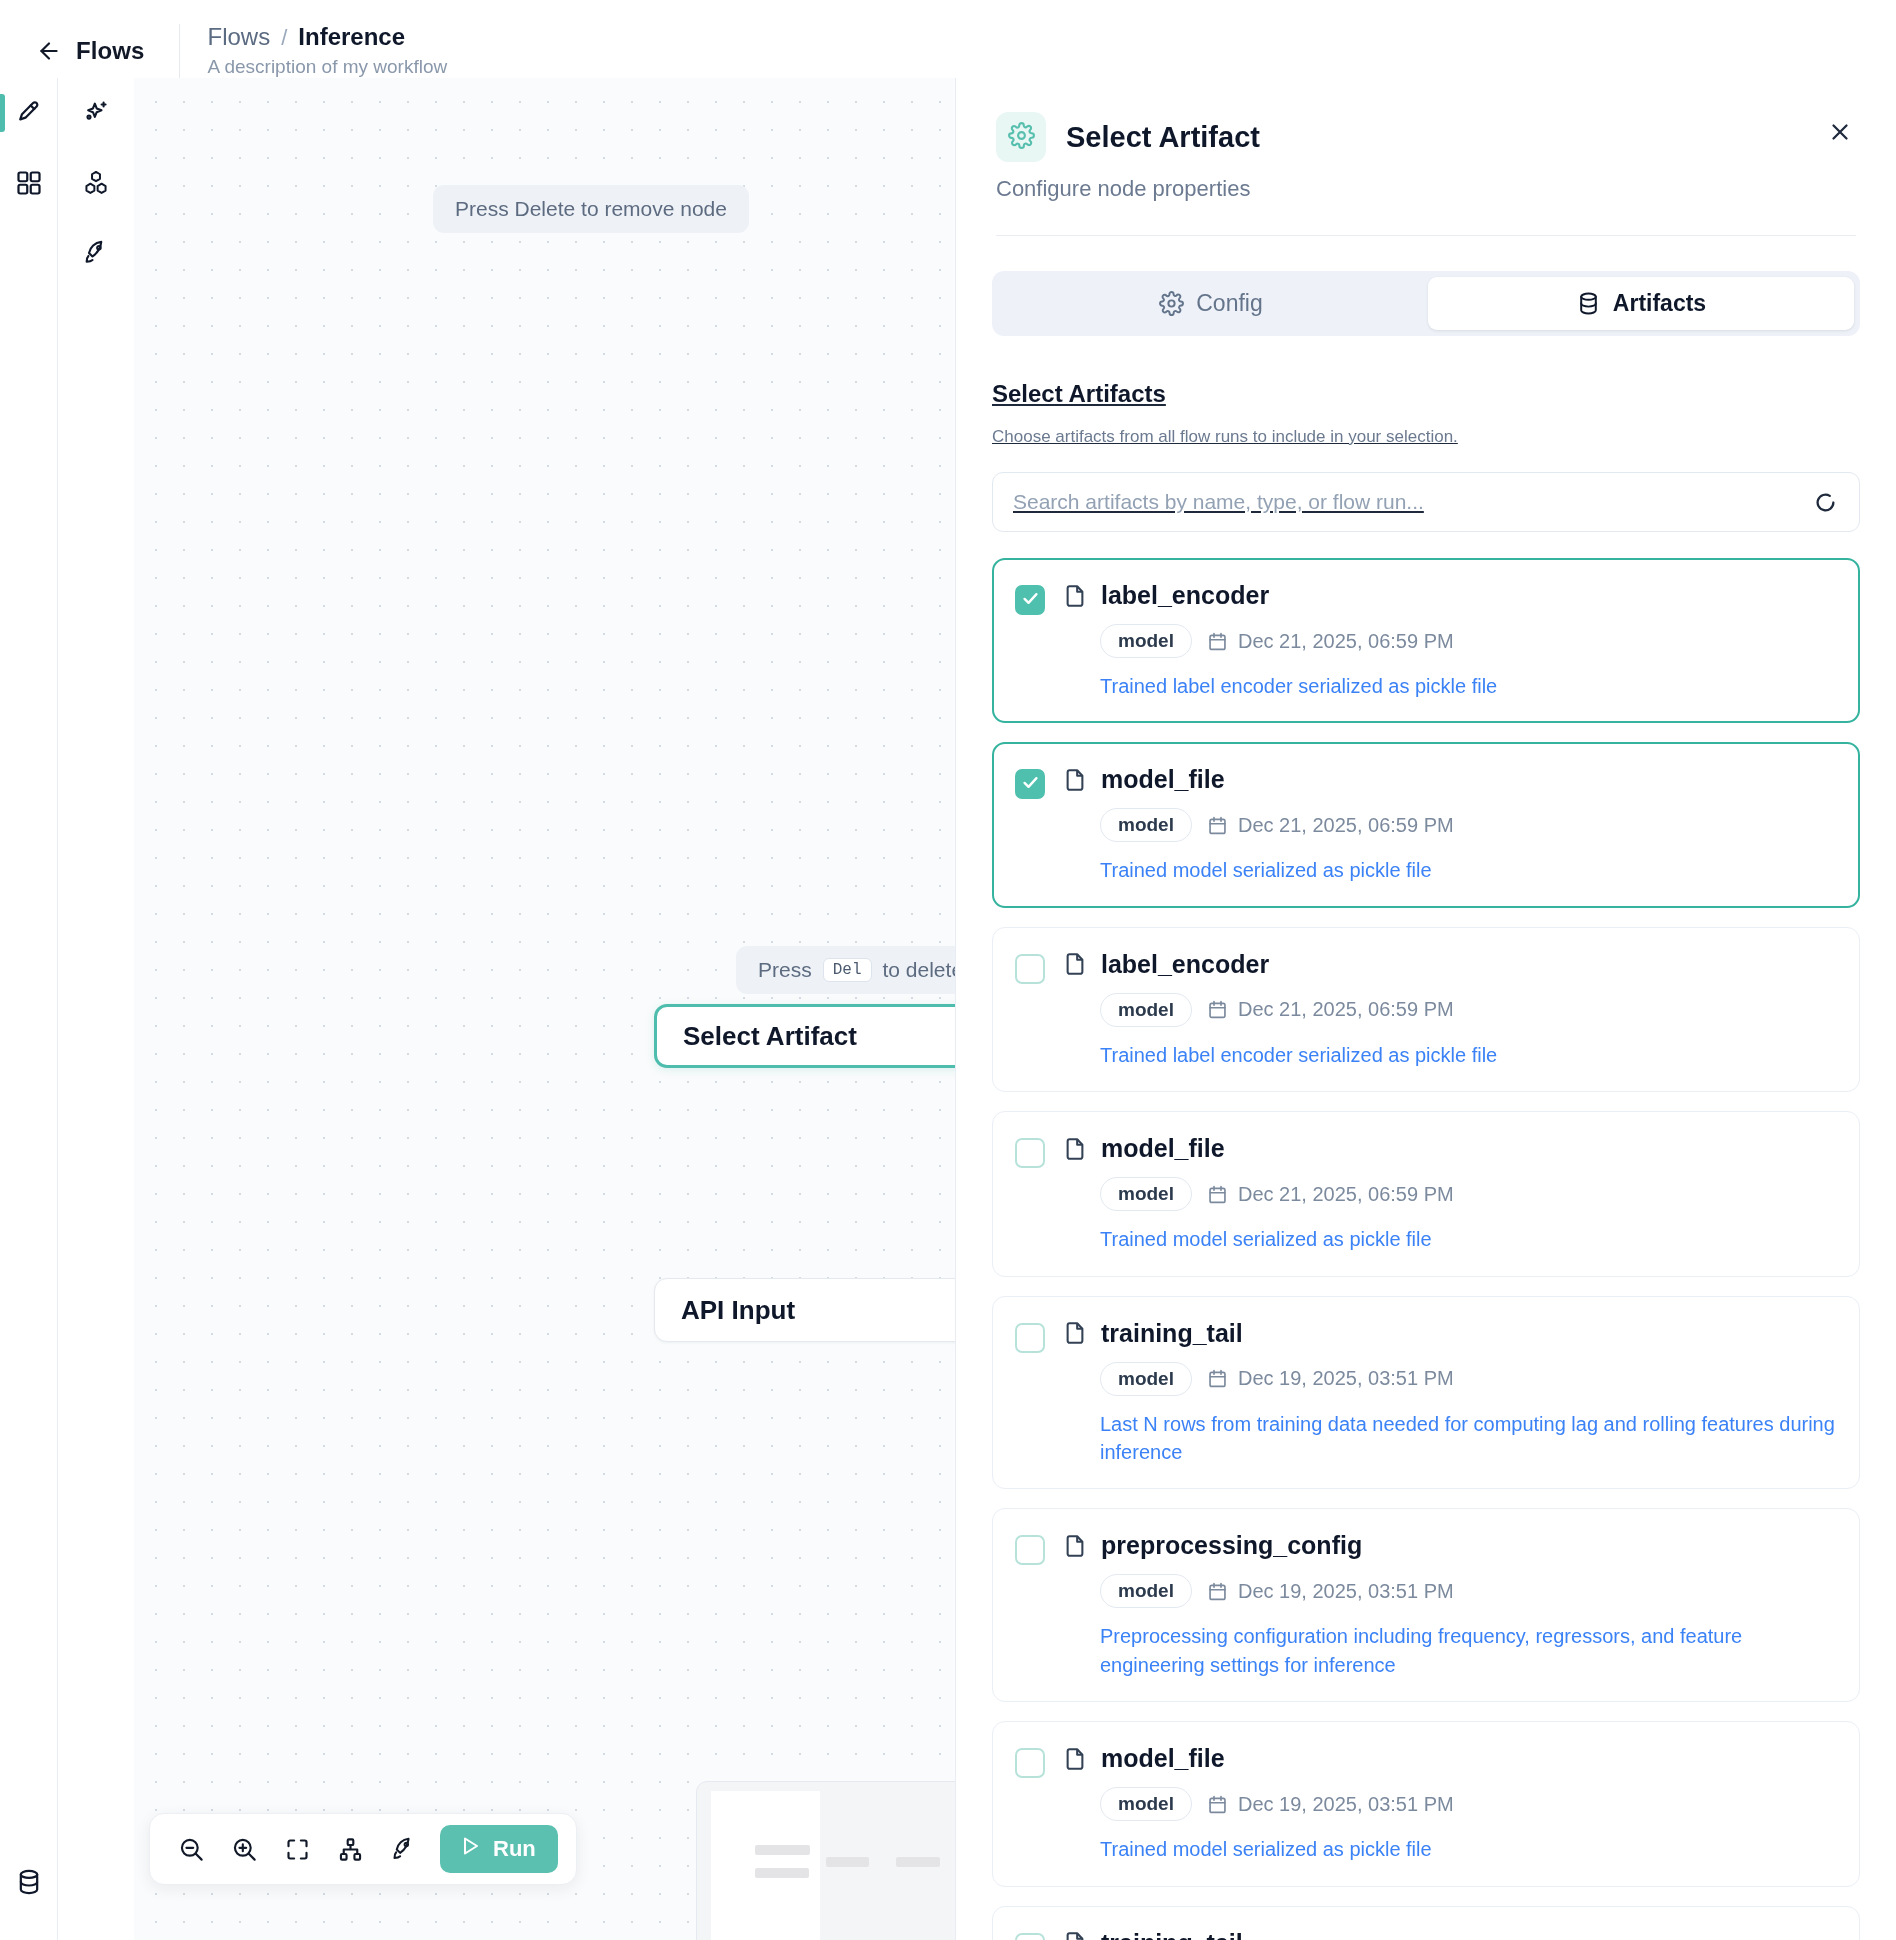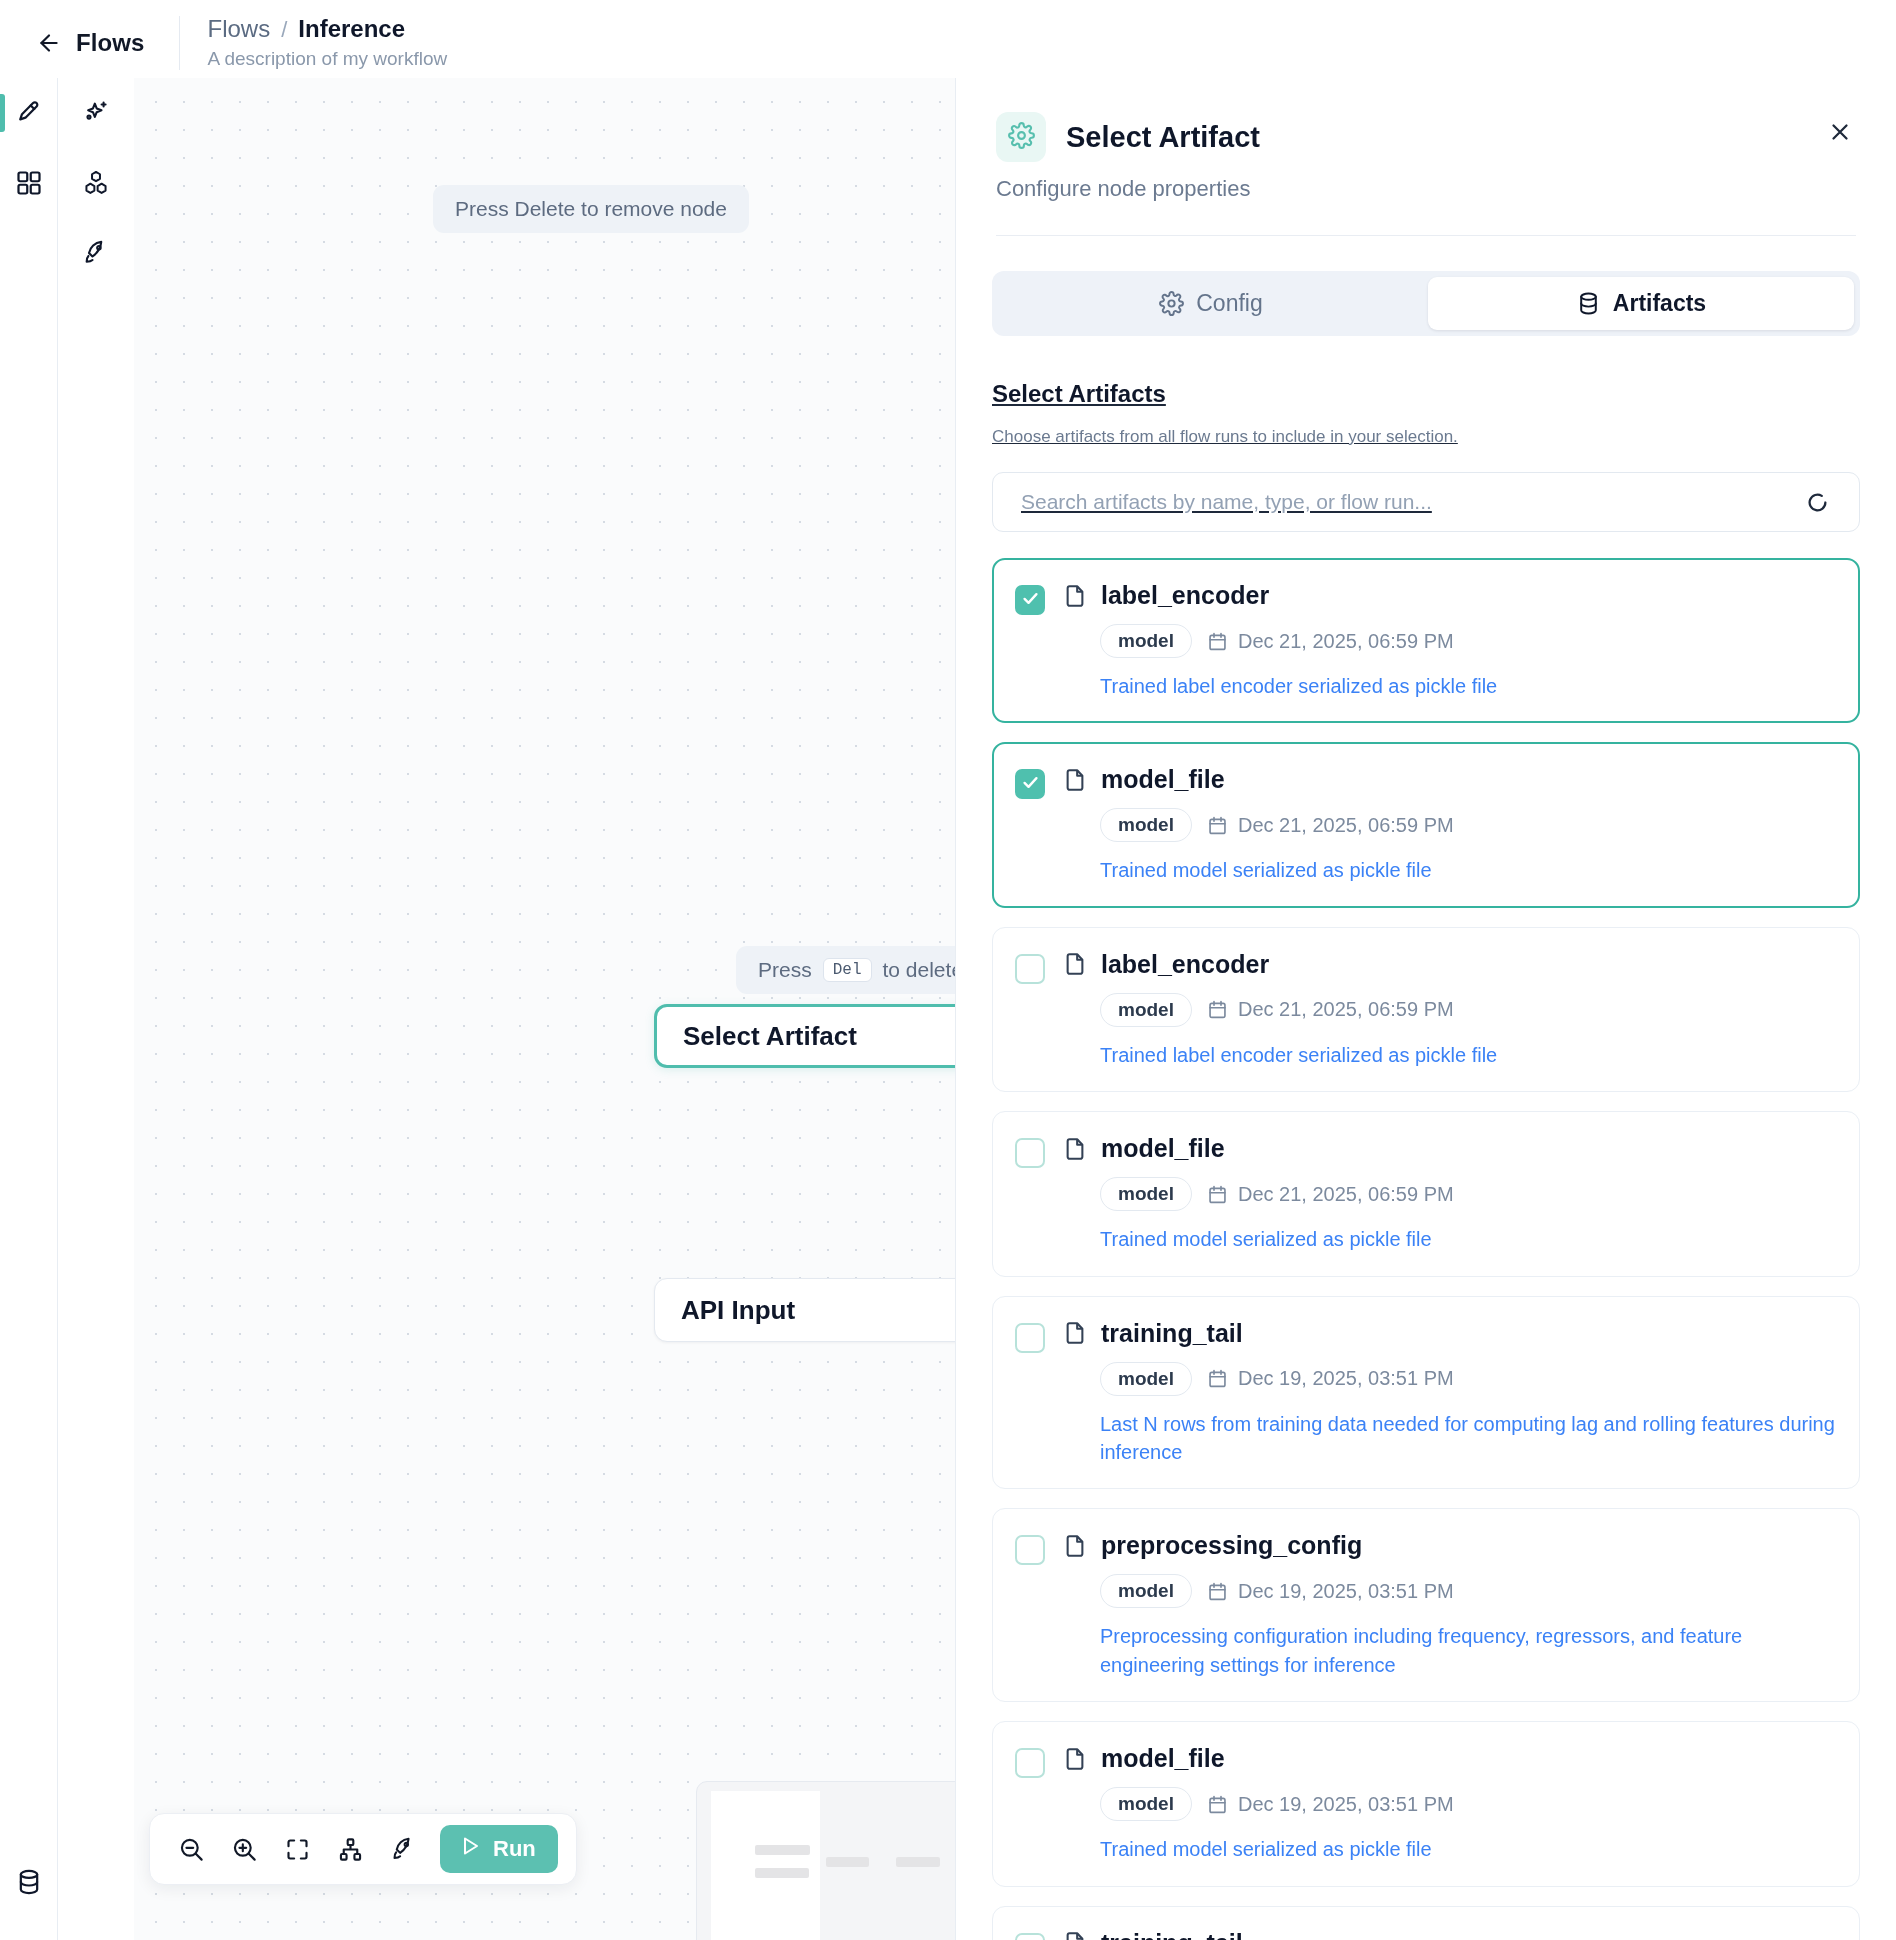--- a/index.html
+++ b/index.html
@@ -7,21 +7,21 @@
     width: 1896px; height: 1940px;
     font-family: "Liberation Sans", sans-serif;
     background: #ffffff;
     overflow: hidden;
     color: #1e293b;
   }
   .app { position: relative; width: 1896px; height: 1940px; }
 
   
   .topbar {
-    position: absolute; left: 0; top: 4px; width: 1896px; height: 78px;
+    position: absolute; left: 0; top: 12px; width: 1896px; height: 78px;
     background: #ffffff; border-bottom: 1px solid #e8edf3;
     display: flex; align-items: center;
   }
   .back-btn {
     display: flex; align-items: center; gap: 14px;
     padding: 0 34px 0 36px; height: 78px; cursor: pointer;
   }
   .back-arrow { width: 26px; height: 26px; display:block; }
   .back-label { font-size: 24px; font-weight: 700; color: #111827; letter-spacing: 0.1px; }
   .topbar-sep { width: 1px; height: 54px; background: #e5eaf1; }
@@ -137,21 +137,21 @@
   }
   .tab.active { background: #ffffff; color: #0f172a; font-weight: 700; box-shadow: 0 1px 3px rgba(16,24,40,.10); }
   .tab-ico { width: 25px; height: 25px; display: block; }
 
   .sec { padding: 0 36px; text-decoration: underline; }
   .sec-title { font-size: 24px; font-weight: 700; color: #0f172a; margin-top: 44px; }
   .sec-desc { font-size: 17px; color: #6b7a90; margin-top: 19px; }
 
   .search-wrap {
     margin-top: 25px; height: 60px; border: 1px solid #e3e9f0; border-radius: 11px;
-    display: flex; align-items: center; padding: 0 28px; background: #fff;
+    display: flex; align-items: center; padding: 0 20px; background: #fff;
   }
   .search-input {
     flex: 1; border: none; outline: none; font-size: 21px; color: #334155;
     font-family: "Liberation Sans", sans-serif; background: transparent;
   }
   .search-input::placeholder { color: #93a1b4; }
   .spinner-ico { width: 27px; height: 27px; display:block; flex: 0 0 auto; }
 
   .art-list { padding: 0 36px 40px 36px; margin-top: 26px; }
   .art-card {

